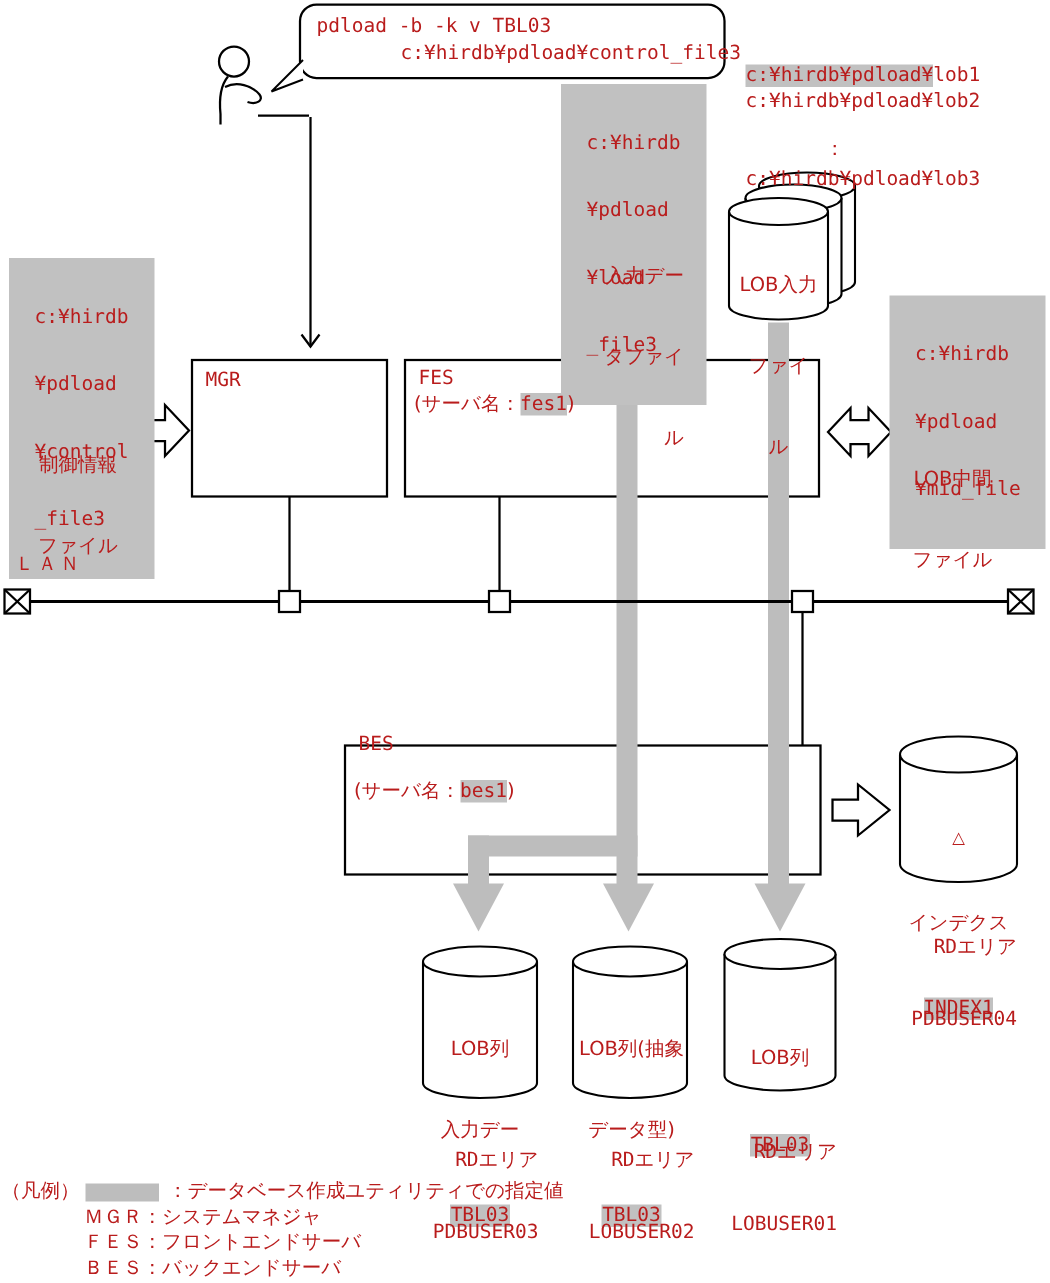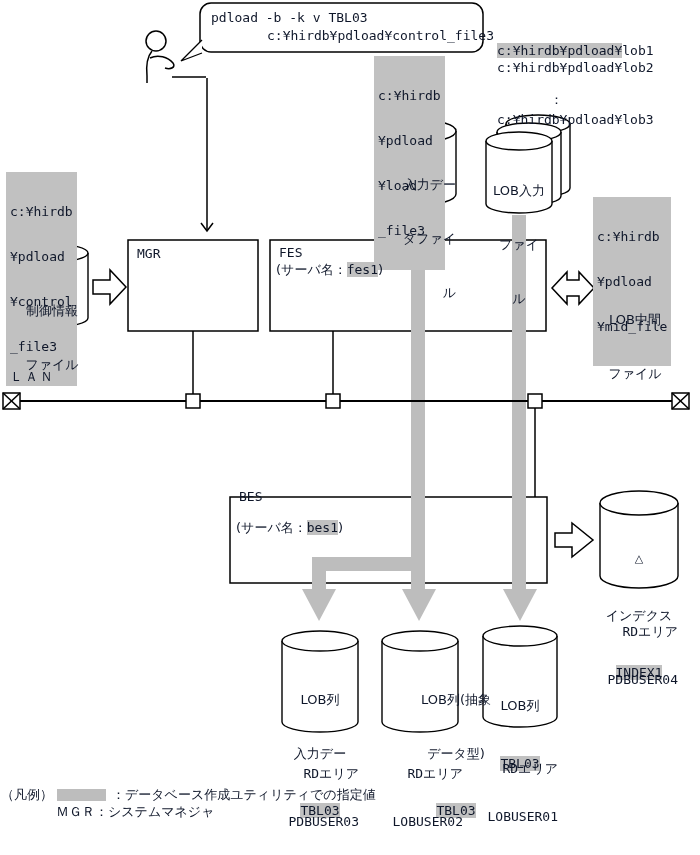--- a/index.html
+++ b/index.html
@@ -1,23 +1,23 @@
 <!DOCTYPE html>
 <html style="--highlight-gray: #c1c1c1; --band-gray: #bdbdbd;"><head>
 <meta charset="utf-8">
 <style>
   html,body{margin:0;padding:0;background:#fff;}
-  .canvas{position:relative;width:700px;height:855px;background:#ffffff;color:#0f172a;
+  .canvas{position:relative;width:700px;height:855px;background:#ffffff;color:#b91c1c;
           font-family:"DejaVu Sans",sans-serif;overflow:hidden;}
   svg.layer{position:absolute;left:0;top:0;z-index:1;}
   .t{position:absolute;z-index:2;white-space:pre;font-size:13px;line-height:15px;}
   .mono{font-family:"DejaVu Sans Mono","Liberation Mono",monospace;}
   .jp{font-family:"DejaVu Sans",sans-serif;}
   .hl{background:var(--highlight-gray,#c1c1c1);}
-  .gblock{background:var(--highlight-gray,#c1c1c1);padding:2px 4px;line-height:15px;}
+  .gblock{background:var(--highlight-gray,#c1c1c1);padding:2px 17px;line-height:15px;}
   .center{text-align:center;}
   .lh18{line-height:18px;}
   .lh16{line-height:16px;text-align:right;}
   .lh19{line-height:19px;}
   .band{fill:var(--band-gray,#bdbdbd);}
   .oshape{fill:#fff;stroke:#000;stroke-width:1.5;stroke-linejoin:miter;}
   .ln{stroke:#000;stroke-width:1.5;fill:none;}
   .ln2{stroke:#000;stroke-width:2;fill:none;}
   .cyl{fill:#fff;stroke:#000;stroke-width:1.4;}
   .box{fill:#fff;stroke:#000;stroke-width:1.5;}
@@ -202,21 +202,21 @@
   <div class="t jp center lh18" style="left:281px;top:655px;width:78px;">
     <div>LOB列</div>
     <div>入力デー</div>
     <div style="margin-top:3px;"><span class="hl mono">TBL03</span></div>
   </div>
   <div class="t mono center lh16" style="left:281px;top:734px;width:78px;">
     <div>RDエリア</div>
     <div>PDBUSER03</div>
   </div>
 
-  <div class="t jp center lh18" style="left:379px;top:655px;width:84px;margin-left:35px;">
+  <div class="t jp center lh18" style="left:379px;top:655px;width:84px;">
     <div>LOB列(抽象</div>
     <div>データ型)</div>
     <div style="margin-top:3px;"><span class="hl mono">TBL03</span></div>
   </div>
   <div class="t mono center lh16" style="left:379px;top:734px;width:84px;">
     <div>RDエリア</div>
     <div>LOBUSER02</div>
   </div>
 
   <div class="t jp center lh18" style="left:482px;top:661px;width:76px;">
@@ -225,14 +225,16 @@
   </div>
   <div class="t mono center lh16" style="left:482px;top:729px;width:76px;">
     <div>RDエリア</div>
     <div>LOBUSER01</div>
   </div>
 
   <div class="t jp" style="left:1px;top:787px;">（凡例）</div>
   <div class="swatch" style="left:57px;top:789px;width:49px;height:12px;"></div>
   <div class="t jp" style="left:112px;top:787px;">：データベース作成ユティリティでの指定値</div>
   <div class="t jp" style="left:56px;top:804px;">ＭＧＲ：システムマネジャ</div>
+  <div class="t jp" style="left:56px;top:821px;">ＦＥＳ：フロントエンドサーバ</div>
+  <div class="t jp" style="left:56px;top:838px;">ＢＥＳ：バックエンドサーバ</div>
 
 </div>
 
 </body></html>

